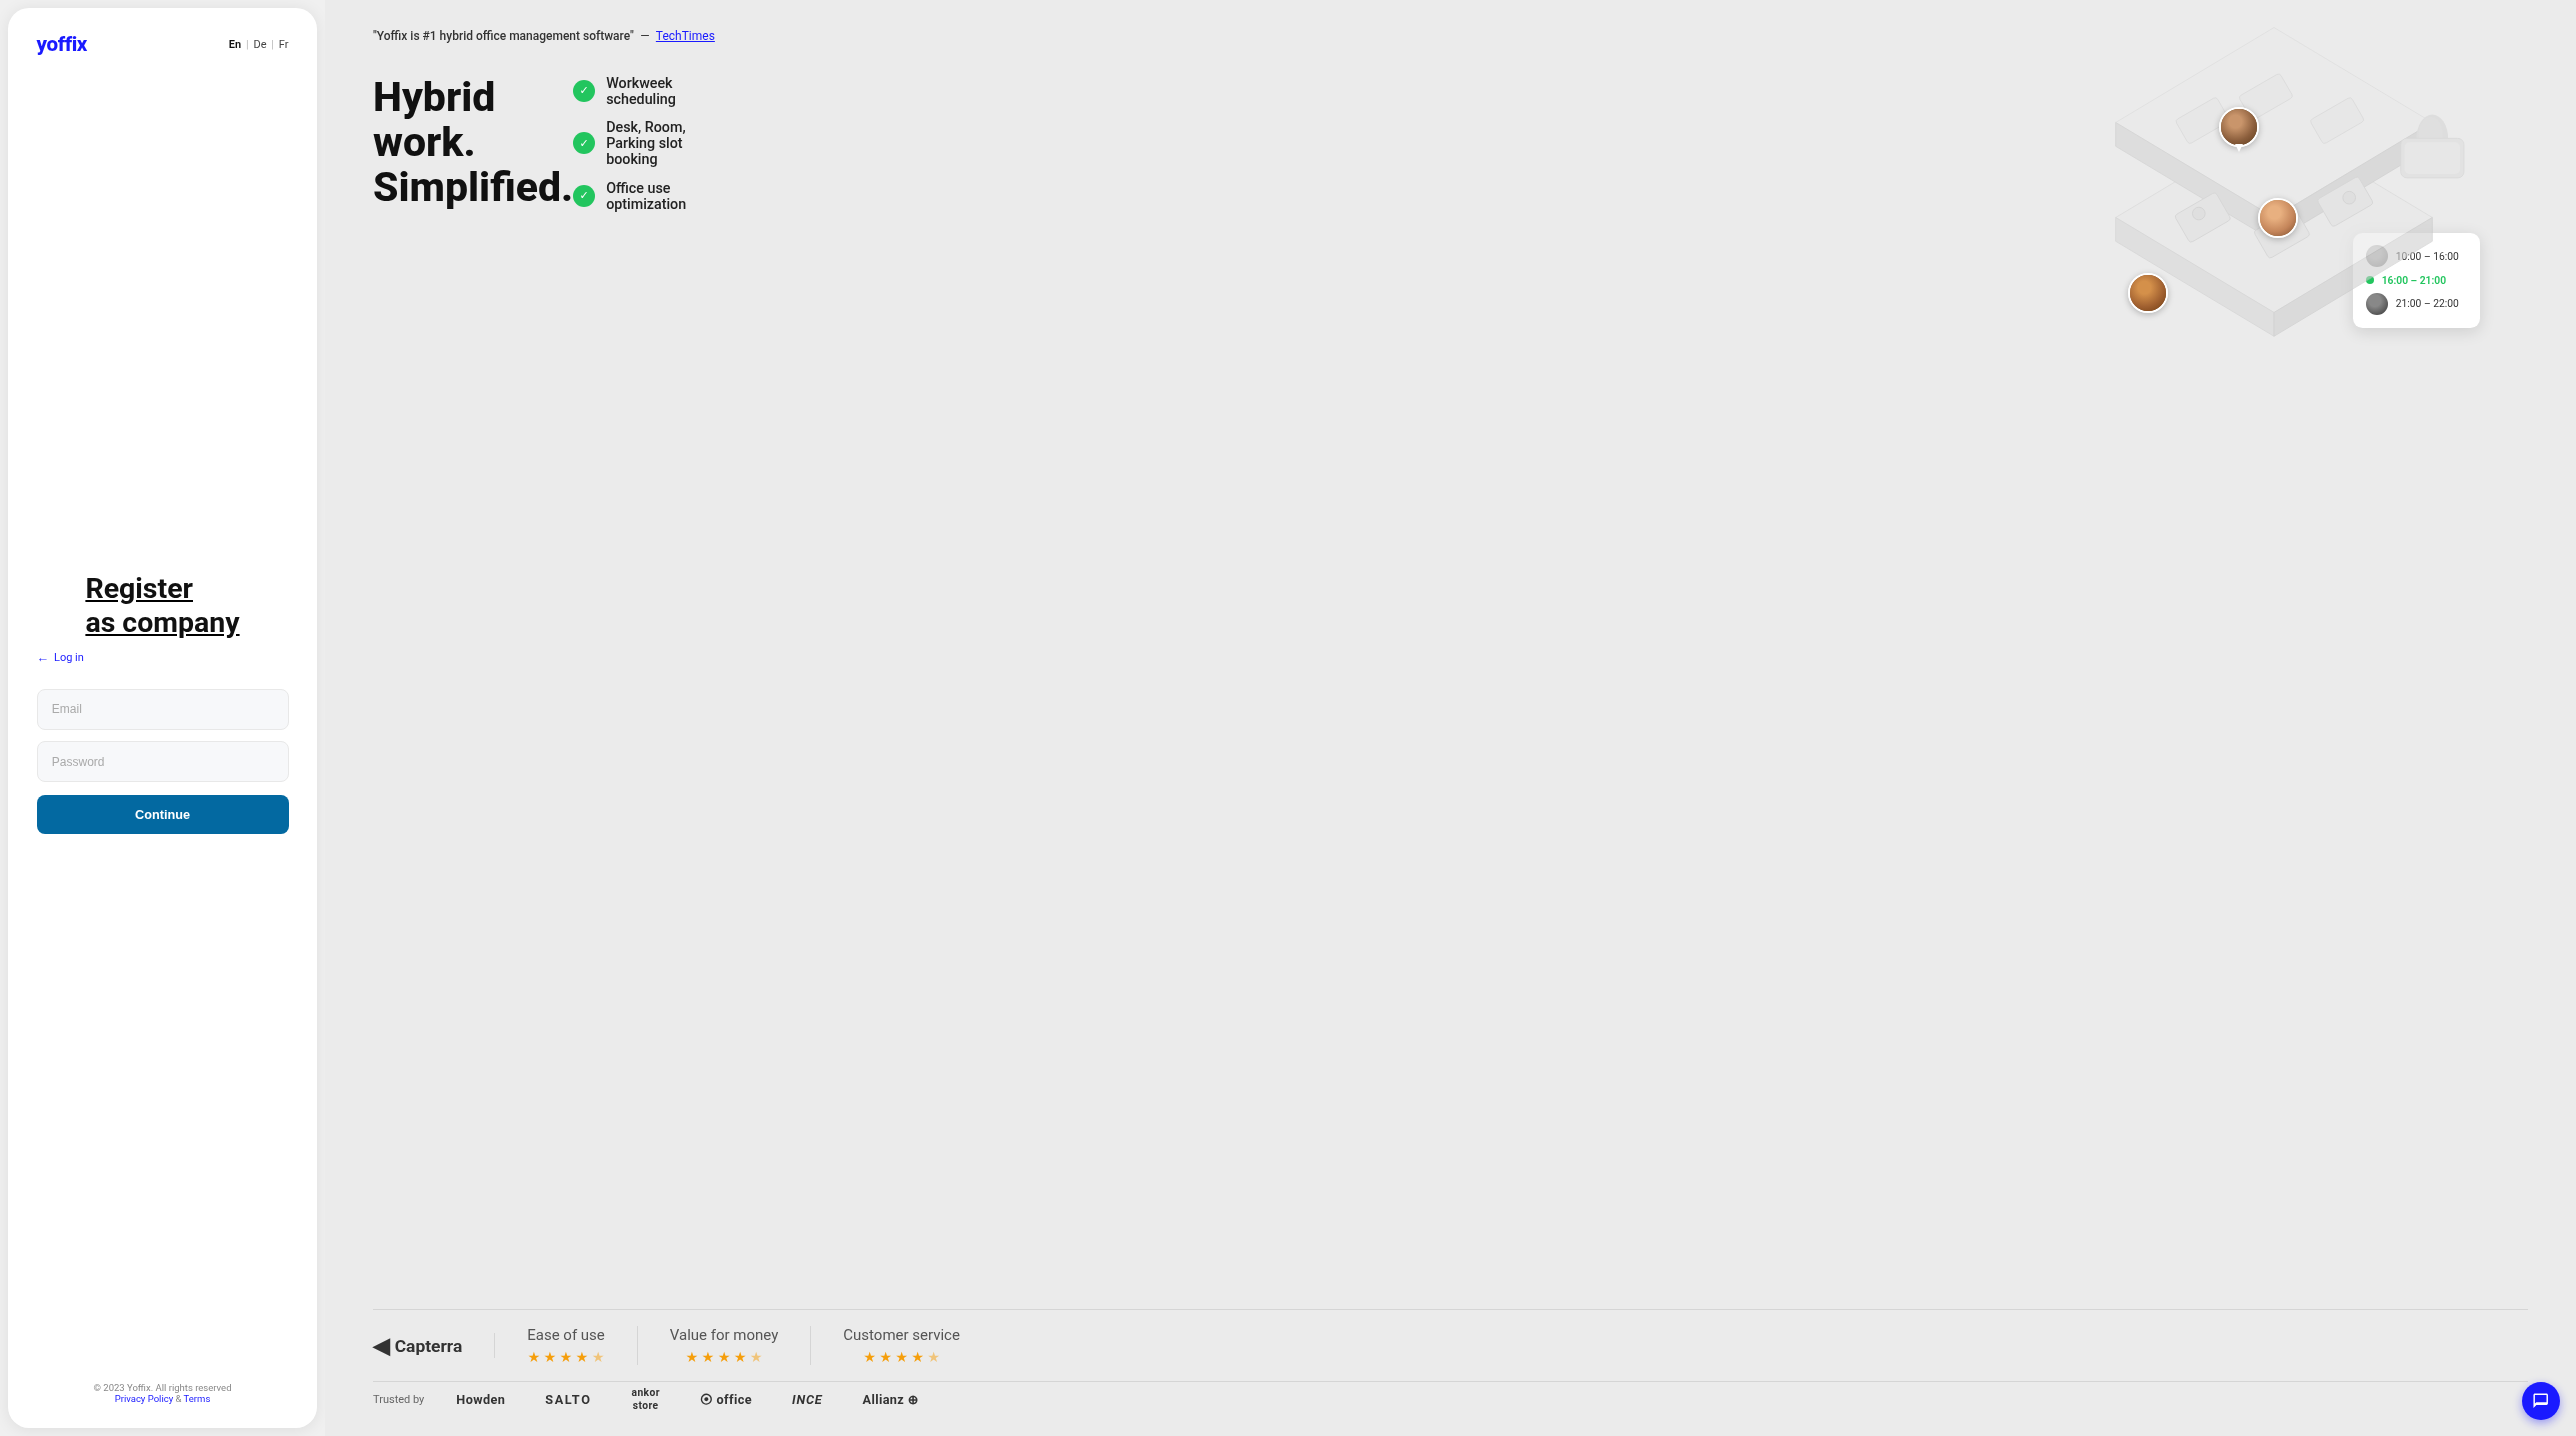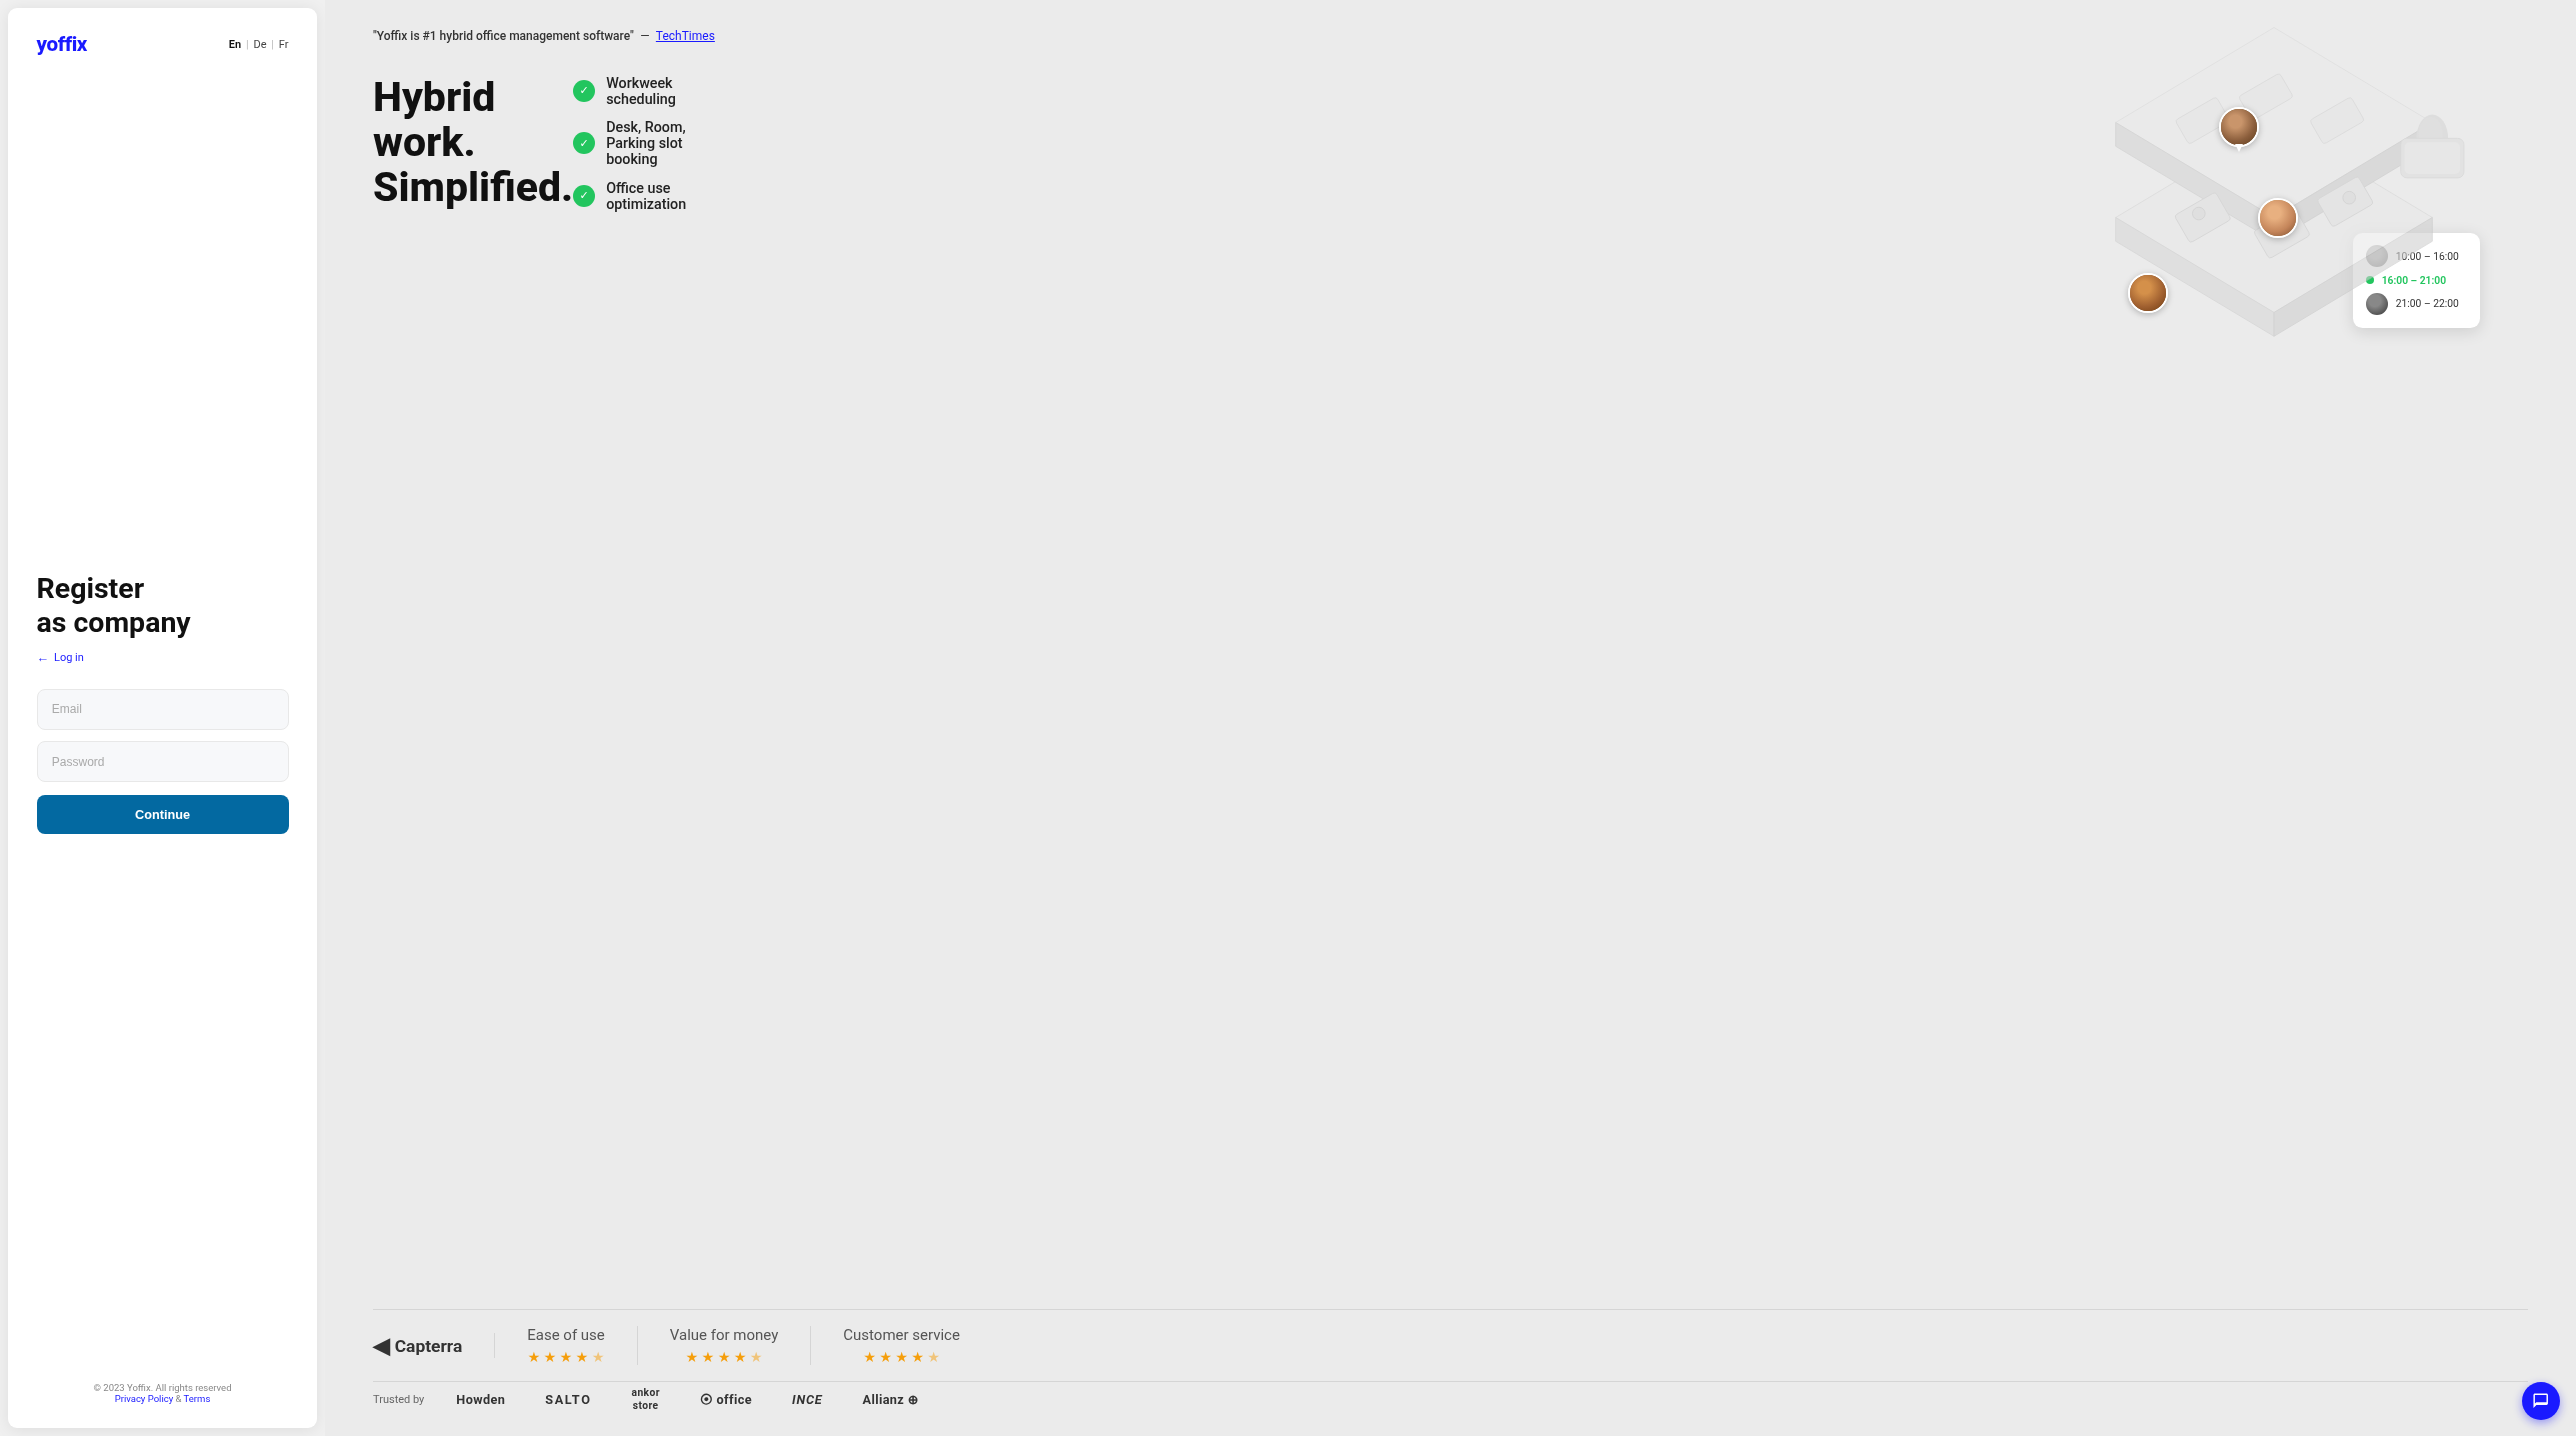--- a/index.html
+++ b/index.html
@@ -9,21 +9,21 @@
       height: 100vh;
       overflow: hidden;
       background: #f0f0f0;
     }
 
     
     .left-panel {
       width: 309px;
       min-width: 309px;
       background: #ffffff;
-      border-radius: 9px;
+      border-radius: 21px;
       margin: 8px;
       display: flex;
       flex-direction: column;
       padding: 24px 28.5px;
       position: relative;
       box-shadow: 0 1.6px 16px rgba(0,0,0,0.08);
     }
 
     .logo {
       display: flex;
@@ -371,21 +371,22 @@
       right: -63px;
       top: -95px;
       width: 634px;
       height: 475px;
       z-index: 1;
     }
 
     .heading-row {
       display: flex;
       align-items: flex-start;
-      justify-content: flex-start;
+      justify-content: center;
+      text-decoration: underline;
     }
   </style>
 </head>
 <body>
 
 <div class="left-panel">
   <div class="logo">
     <span class="logo-text">yoffix</span>
     <div class="lang-switcher">
       <a class="active">En</a>

